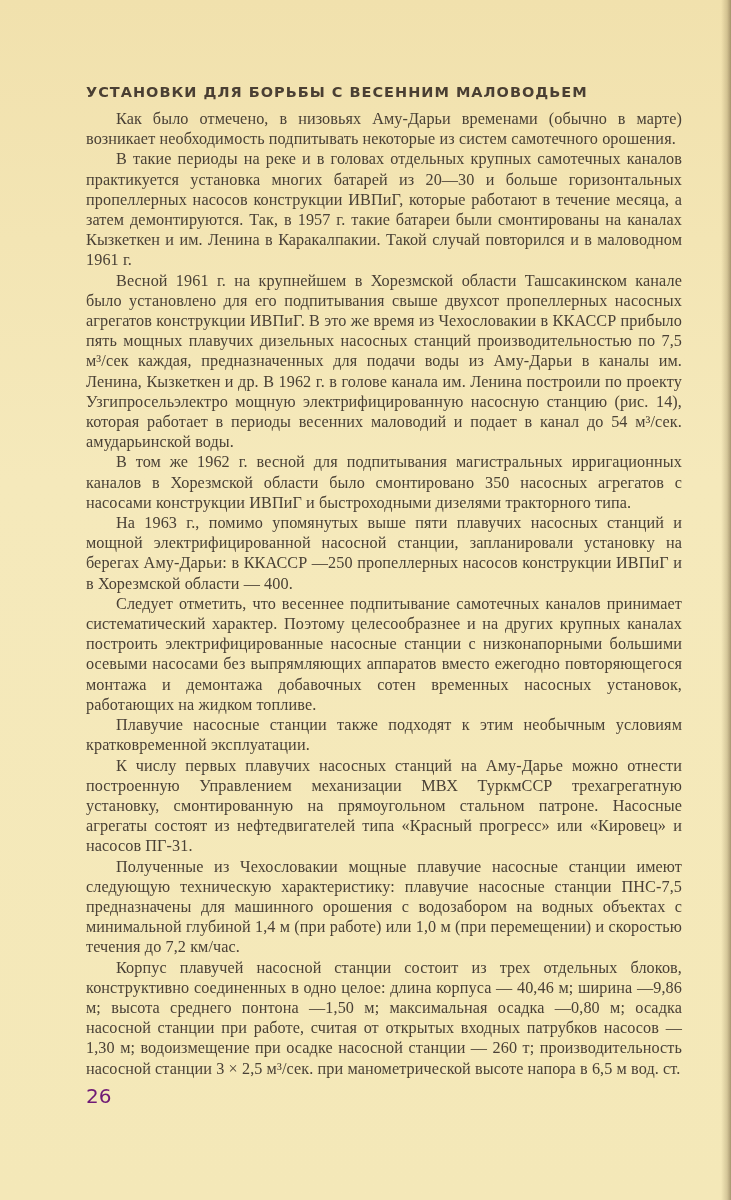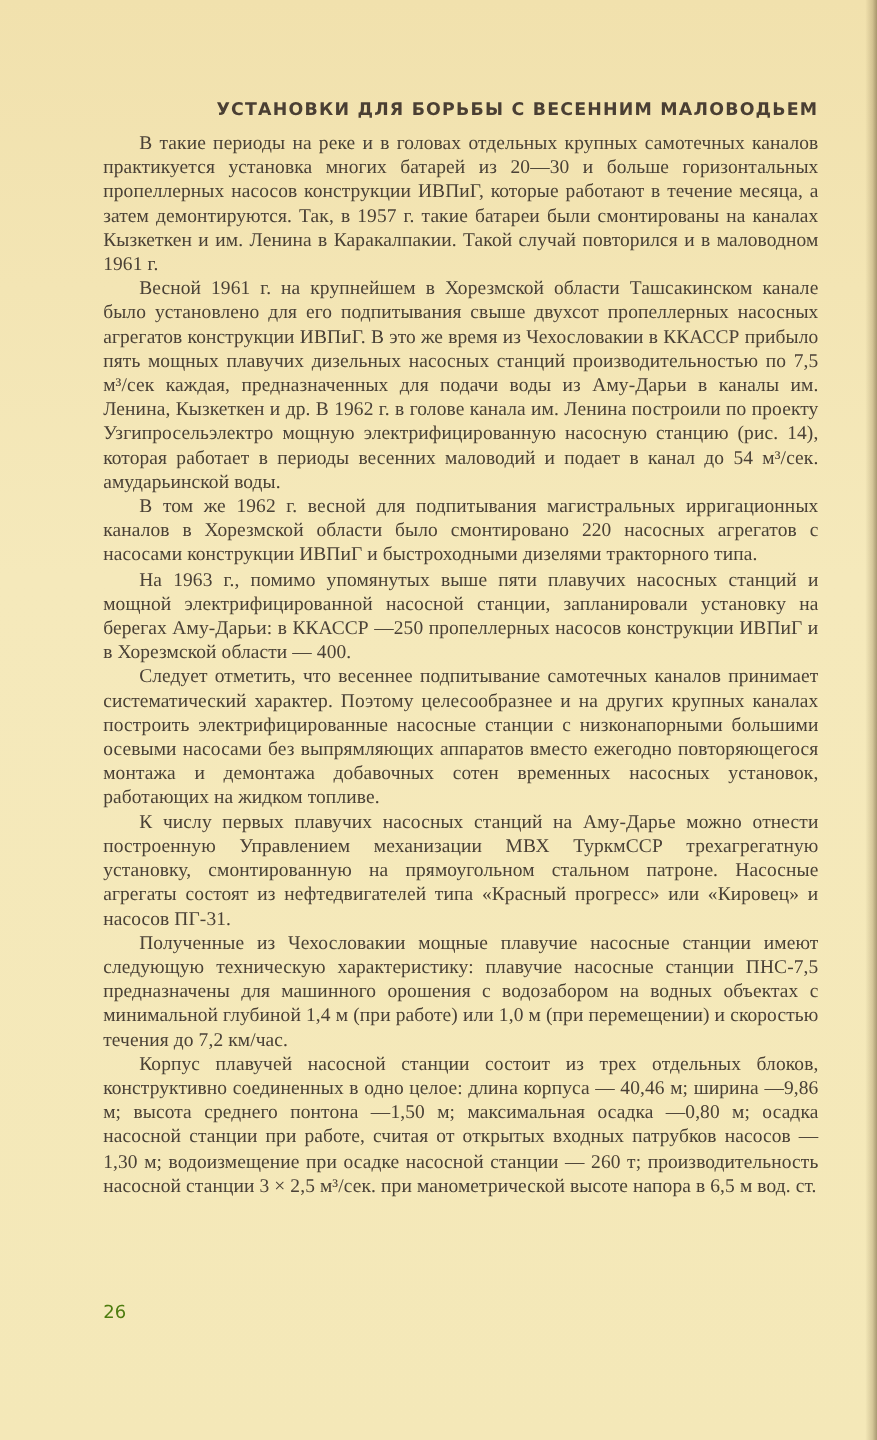--- a/index.html
+++ b/index.html
@@ -7,37 +7,39 @@
       width:731px; height:1200px; overflow:hidden;
       background:#f3e6b4;
       background-image: linear-gradient(180deg, #f1e1ad 0%, #f5e9bb 40%, #f4e8b8 100%);
       position:relative;
       font-family:"Liberation Serif", "DejaVu Serif", serif;
       color:#4a4136;
     }
     .edge { position:absolute; right:0; top:0; width:10px; height:1200px;
       background:linear-gradient(90deg, rgba(0,0,0,0) 0%, rgba(120,100,60,0.25) 60%, rgba(90,70,40,0.5) 100%); }
     .page { position:absolute; left:86px; top:84px; width:596px; }
-    .header { text-align:right; font-weight:bold; font-size:14.5px; letter-spacing:1px;
+    .header { text-align:left; font-weight:bold; font-size:14.5px; letter-spacing:1px;
       font-family:"DejaVu Sans", sans-serif; color:#4a3f33; margin-bottom:9px; }
     .para { font-size:16.2px; line-height:20.2px; text-align:justify; margin:0;
       text-indent:30px; letter-spacing:0.1px; }
-    .pagenum { position:absolute; left:86px; top:1084px; font-size:15px;
-      font-family:"DejaVu Sans", sans-serif; color:#4d7c0f; }
+    .pagenum { position:absolute; left:86px; top:1084px; font-size:20px;
+      font-family:"DejaVu Sans", sans-serif; color:#701a75; }
   </style>
 </head>
 <body>
 
 <div class="edge"></div>
 
 <div class="page">
   <div class="header">УСТАНОВКИ ДЛЯ БОРЬБЫ С ВЕСЕННИМ МАЛОВОДЬЕМ</div>
+  <p class="para">Как было отмечено, в низовьях Аму-Дарьи временами (обычно в марте) возникает необходимость подпитывать некоторые из систем самотечного орошения.</p>
   <p class="para">В такие периоды на реке и в головах отдельных крупных самотечных каналов практикуется установка многих батарей из 20—30 и больше горизонтальных пропеллерных насосов конструкции ИВПиГ, которые работают в течение месяца, а затем демонтируются. Так, в 1957 г. такие батареи были смонтированы на каналах Кызкеткен и им. Ленина в Каракалпакии. Такой случай повторился и в маловодном 1961 г.</p>
   <p class="para">Весной 1961 г. на крупнейшем в Хорезмской области Ташсакинском канале было установлено для его подпитывания свыше двухсот пропеллерных насосных агрегатов конструкции ИВПиГ. В это же время из Чехословакии в ККАССР прибыло пять мощных плавучих дизельных насосных станций производительностью по 7,5 м³/сек каждая, предназначенных для подачи воды из Аму-Дарьи в каналы им. Ленина, Кызкеткен и др. В 1962 г. в голове канала им. Ленина построили по проекту Узгипросельэлектро мощную электрифицированную насосную станцию (рис. 14), которая работает в периоды весенних маловодий и подает в канал до 54 м³/сек. амударьинской воды.</p>
-  <p class="para">В том же 1962 г. весной для подпитывания магистральных ирригационных каналов в Хорезмской области было смонтировано 220 насосных агрегатов с насосами конструкции ИВПиГ и быстроходными дизелями тракторного типа.</p>
+  <p class="para">В том же 1962 г. весной для подпитывания магистральных ирригационных каналов в Хорезмской области было смонтировано 350 насосных агрегатов с насосами конструкции ИВПиГ и быстроходными дизелями тракторного типа.</p>
   <p class="para">На 1963 г., помимо упомянутых выше пяти плавучих насосных станций и мощной электрифицированной насосной станции, запланировали установку на берегах Аму-Дарьи: в ККАССР —250 пропеллерных насосов конструкции ИВПиГ и в Хорезмской области — 400.</p>
   <p class="para">Следует отметить, что весеннее подпитывание самотечных каналов принимает систематический характер. Поэтому целесообразнее и на других крупных каналах построить электрифицированные насосные станции с низконапорными большими осевыми насосами без выпрямляющих аппаратов вместо ежегодно повторяющегося монтажа и демонтажа добавочных сотен временных насосных установок, работающих на жидком топливе.</p>
+  <p class="para">Плавучие насосные станции также подходят к этим необычным условиям кратковременной эксплуатации.</p>
   <p class="para">К числу первых плавучих насосных станций на Аму-Дарье можно отнести построенную Управлением механизации МВХ ТуркмССР трехагрегатную установку, смонтированную на прямоугольном стальном патроне. Насосные агрегаты состоят из нефтедвигателей типа «Красный прогресс» или «Кировец» и насосов ПГ-31.</p>
   <p class="para">Полученные из Чехословакии мощные плавучие насосные станции имеют следующую техническую характеристику: плавучие насосные станции ПНС-7,5 предназначены для машинного орошения с водозабором на водных объектах с минимальной глубиной 1,4 м (при работе) или 1,0 м (при перемещении) и скоростью течения до 7,2 км/час.</p>
   <p class="para">Корпус плавучей насосной станции состоит из трех отдельных блоков, конструктивно соединенных в одно целое: длина корпуса — 40,46 м; ширина —9,86 м; высота среднего понтона —1,50 м; максимальная осадка —0,80 м; осадка насосной станции при работе, считая от открытых входных патрубков насосов —1,30 м; водоизмещение при осадке насосной станции — 260 т; производительность насосной станции 3 × 2,5 м³/сек. при манометрической высоте напора в 6,5 м вод. ст.</p>
 </div>
 
 <div class="pagenum">26</div>
 
 </body></html>

